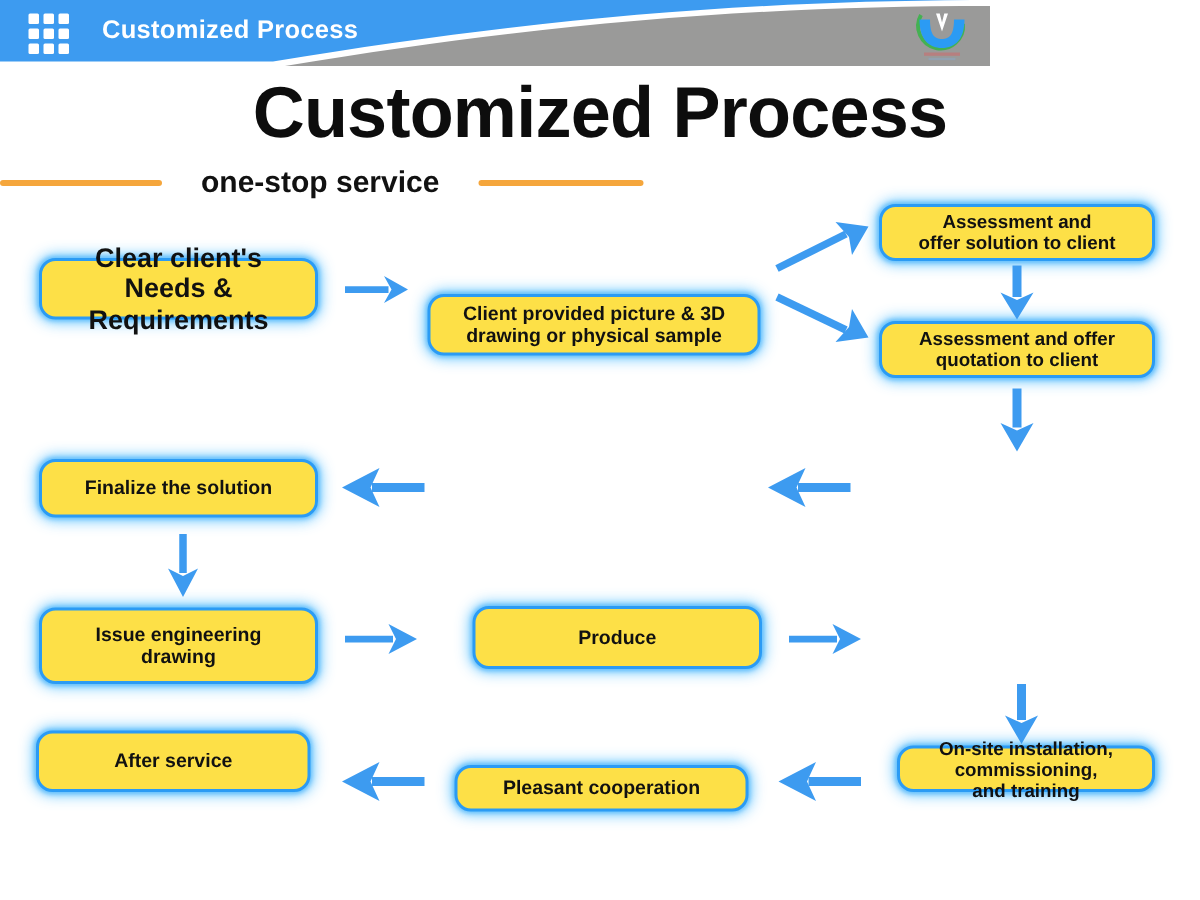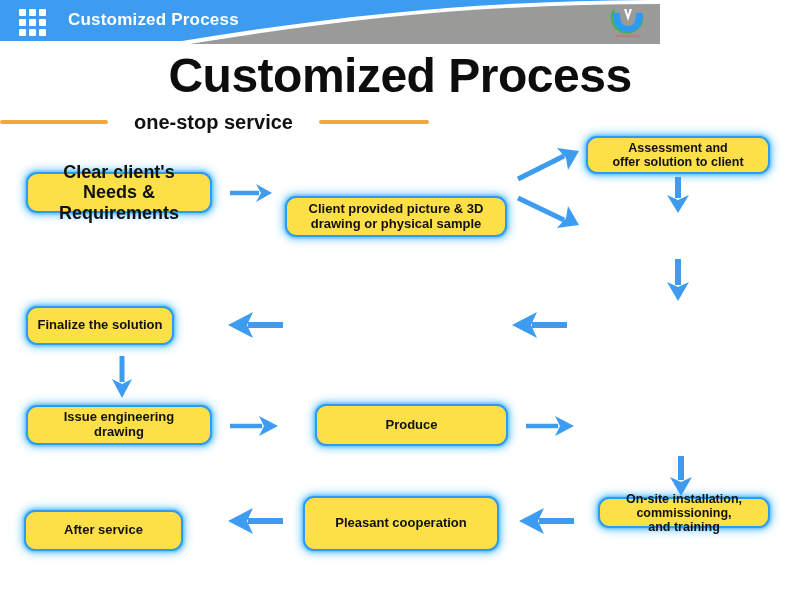--- a/index.html
+++ b/index.html
@@ -101,48 +101,52 @@
   <div class="box" style="left:285px;top:172px;width:222px;height:41px;font-size:13px;margin-top:24px;">
     <span>Client provided picture &amp; 3D
 drawing or physical sample</span>
   </div>
 
   <div class="box" style="left:586px;top:136px;width:184px;height:38px;font-size:12.5px;">
     <span>Assessment and
 offer solution to client</span>
   </div>
 
-
-
-
-  <div class="box" style="left:26px;top:306px;width:148px;height:39px;font-size:13px;">
+  <div class="box" style="left:586px;top:214px;width:184px;height:38px;font-size:12.5px;">
+    <span>Assessment and offer
+quotation to client</span>
+  </div>
+
+
+
+  <div class="box" style="left:26px;top:306px;width:186px;height:39px;font-size:13px;">
     <span>Finalize the solution</span>
   </div>
 
-  <div class="box" style="left:26px;top:405px;width:186px;height:40px;font-size:13px;">
+  <div class="box" style="left:26px;top:405px;width:186px;height:51px;font-size:13px;">
     <span>Issue engineering
 drawing</span>
   </div>
 
   <div class="box" style="left:315px;top:404px;width:193px;height:42px;font-size:13px;">
     <span>Produce</span>
   </div>
 
 
   <div class="box" style="left:598px;top:497px;width:172px;height:31px;font-size:12.5px;">
     <span>On-site installation,
 commissioning,
 and training</span>
   </div>
 
-  <div class="box" style="left:303px;top:496px;width:196px;height:55px;font-size:13px;">
+  <div class="box" style="left:303px;top:510px;width:196px;height:31px;font-size:13px;">
     <span>Pleasant cooperation</span>
   </div>
 
-  <div class="box" style="left:24px;top:510px;width:159px;height:41px;font-size:13px;">
+  <div class="box" style="left:24px;top:487px;width:183px;height:41px;font-size:13px;">
     <span>After service</span>
   </div>
 
   <div class="arrow" style="left:228px;top:180px;width:46px;height:26px;">
     <svg width="46" height="26" viewBox="0 0 46 26">
       <path d="M2,13 L31,13" stroke="#3d9bf0" stroke-width="4.5" stroke-linecap="butt"></path>
       <path d="M28,4 L44,13 L28,22 L33,13 Z" fill="#3d9bf0"></path>
     </svg>
   </div>
 

